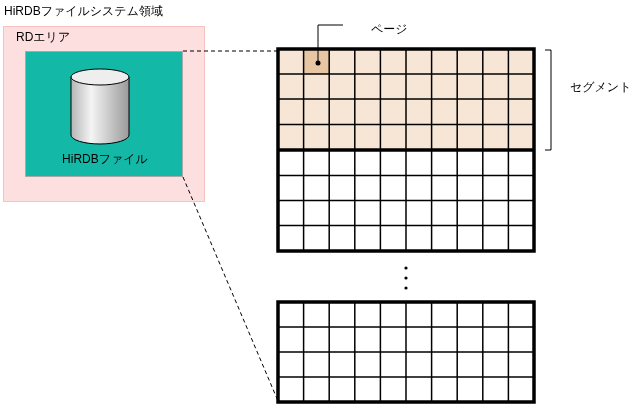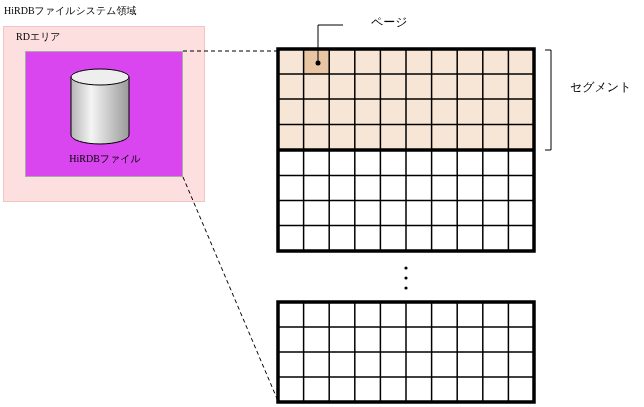--- a/index.html
+++ b/index.html
@@ -1,29 +1,29 @@
 <!DOCTYPE html>
 <html><head>
 <meta charset="utf-8">
 <style>
   html, body { margin: 0; padding: 0; background: #ffffff; }
   body { width: 644px; height: 407px; position: relative; overflow: hidden;
          font-family: "DejaVu Sans", sans-serif; color: #000; }
   .abs { position: absolute; }
   .label { font-size: 12px; line-height: 14px; white-space: nowrap; }
-  .mono { font-family: Liberation Serif, serif; font-size: 10px; }
+  .mono { font-family: Liberation Sans, sans-serif; font-size: 12px; }
   #fs-title { left: 4px; top: 4px; }
   #pink-area { left: 3px; top: 26px; width: 202px; height: 176px;
                background: #fddfdf; border: 1px solid #f6c2c2; box-sizing: border-box; }
   #rd-label { left: 16px; top: 30px; }
   #inner-box { left: 25px; top: 51px; width: 158px; height: 126px;
-               background: #d946ef; border: 1px solid #a9a9a9; box-sizing: border-box; }
+               background: #14b8a6; border: 1px solid #a9a9a9; box-sizing: border-box; }
   #file-label { left: 0; width: 158px; top: 100px; text-align: center; }
   svg.overlay { position: absolute; left: 0; top: 0; }
-  #page-label { left: 371px; top: 15px; text-align: right; }
+  #page-label { left: 371px; top: 22px; text-align: right; }
   #segment-label { left: 570px; top: 80px; }
 </style>
 </head>
 <body>
 
 <div class="abs label mono" id="fs-title">HiRDBファイルシステム領域</div>
 
 <div class="abs" id="pink-area"></div>
 <div class="abs label mono" id="rd-label">RDエリア</div>
 

